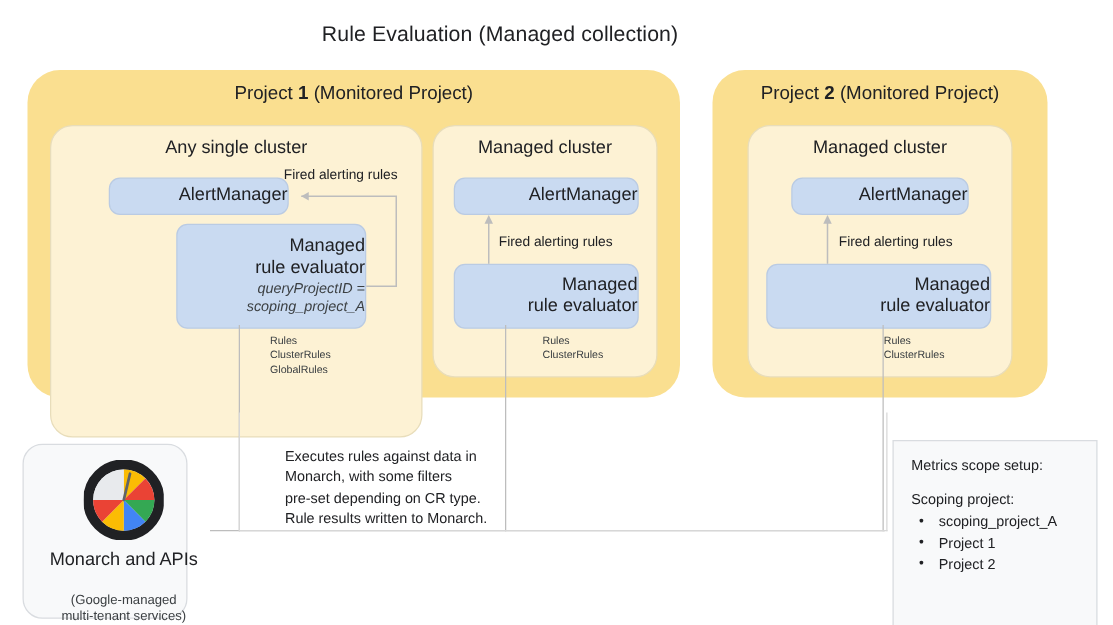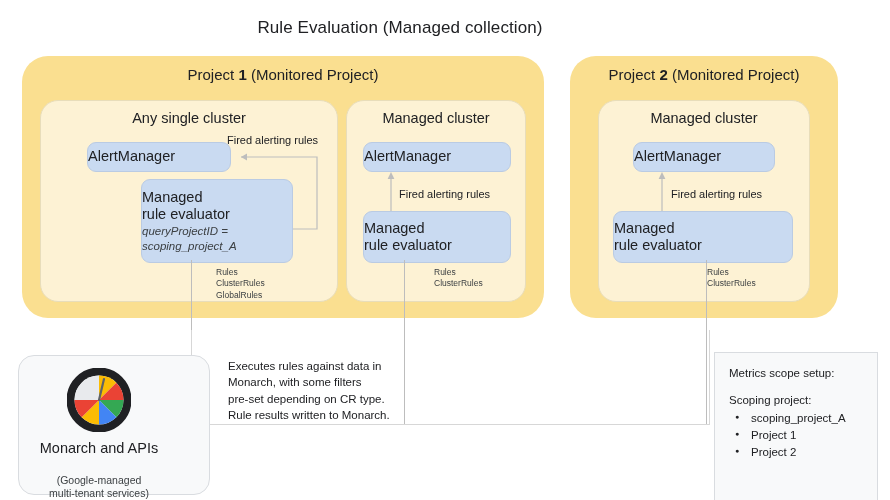--- a/index.html
+++ b/index.html
@@ -49,21 +49,21 @@
   }
 
   
   .comp{
     position:absolute;
     background:#C9DAF1;
     border:1px solid #BACBE3;
     border-radius:9px;
     box-sizing:border-box;
     display:flex;flex-direction:column;
-    align-items:flex-start;justify-content:center;
+    align-items:flex-end;justify-content:center;
     text-align:center;
     color:#202124;
     line-height:1.18;
   }
   .comp .big{font-size:14.5px;}
   .comp .sub{font-size:11.5px;font-style:italic;color:#3c4043;line-height:1.25;margin-top:1px;}
 
   
   .rules-note{
     position:absolute;
@@ -129,21 +129,21 @@
 </head>
 <body>
 
 <div class="abs" id="diagram-title">Rule Evaluation (Managed collection)</div>
 
 <div class="abs project-box" id="project-1" style="left:22px;top:56px;width:522px;height:262px;">
   <div class="project-title">
     <span>Project </span><b>1</b><span> (Monitored Project)</span>
   </div>
 
-  <div class="cluster-box" id="cluster-1a" style="left:18px;top:44px;width:298px;height:202px;">
+  <div class="cluster-box" id="cluster-1a" style="left:18px;top:44px;width:298px;height:250px;">
     <div class="cluster-title">Any single cluster</div>
 
     <div class="comp" id="c1a-am" style="left:46px;top:41px;width:144px;height:30px;">
       <span class="big">AlertManager</span>
     </div>
 
     <div class="comp" id="c1a-eval" style="left:100px;top:78px;width:152px;height:84px;">
       <span class="big">Managed</span>
       <span class="big">rule evaluator</span>
       <span class="sub">queryProjectID =</span>
@@ -222,21 +222,21 @@
 <div class="vline" style="left:706px;top:260px;height:165px;"></div>
 
 <div class="hline" style="left:168px;top:424px;width:540px;"></div>
 
 <div id="caption-box" style="left:191px;top:330px;width:519px;height:95px;"></div>
 <div id="caption-text" style="left:228px;top:358px;width:280px;">Executes rules against data in
 Monarch, with some filters
 pre-set depending on CR type.
 Rule results written to Monarch.</div>
 
-<div id="monarch-card" style="left:18px;top:355px;width:192px;height:140px;">
+<div id="monarch-card" style="left:18px;top:355px;width:132px;height:140px;">
 
   <svg class="abs" style="left:48px;top:12px;" width="64" height="64" viewBox="0 0 64 64">
     <circle cx="32" cy="32" r="30" fill="#202124"></circle>
     <circle cx="32" cy="32" r="24.5" fill="#E8EAED"></circle>
 
     <path d="M32 32 L32 7.5 A24.5 24.5 0 0 1 49.3 14.7 Z" fill="#FBBC04"></path>
     <path d="M32 32 L49.3 14.7 A24.5 24.5 0 0 1 56.5 32 Z" fill="#EA4335"></path>
     <path d="M32 32 L56.5 32 A24.5 24.5 0 0 1 49.3 49.3 Z" fill="#34A853"></path>
     <path d="M32 32 L49.3 49.3 A24.5 24.5 0 0 1 32 56.5 Z" fill="#4285F4"></path>
     <path d="M32 32 L32 56.5 A24.5 24.5 0 0 1 14.7 49.3 Z" fill="#FBBC04"></path>

